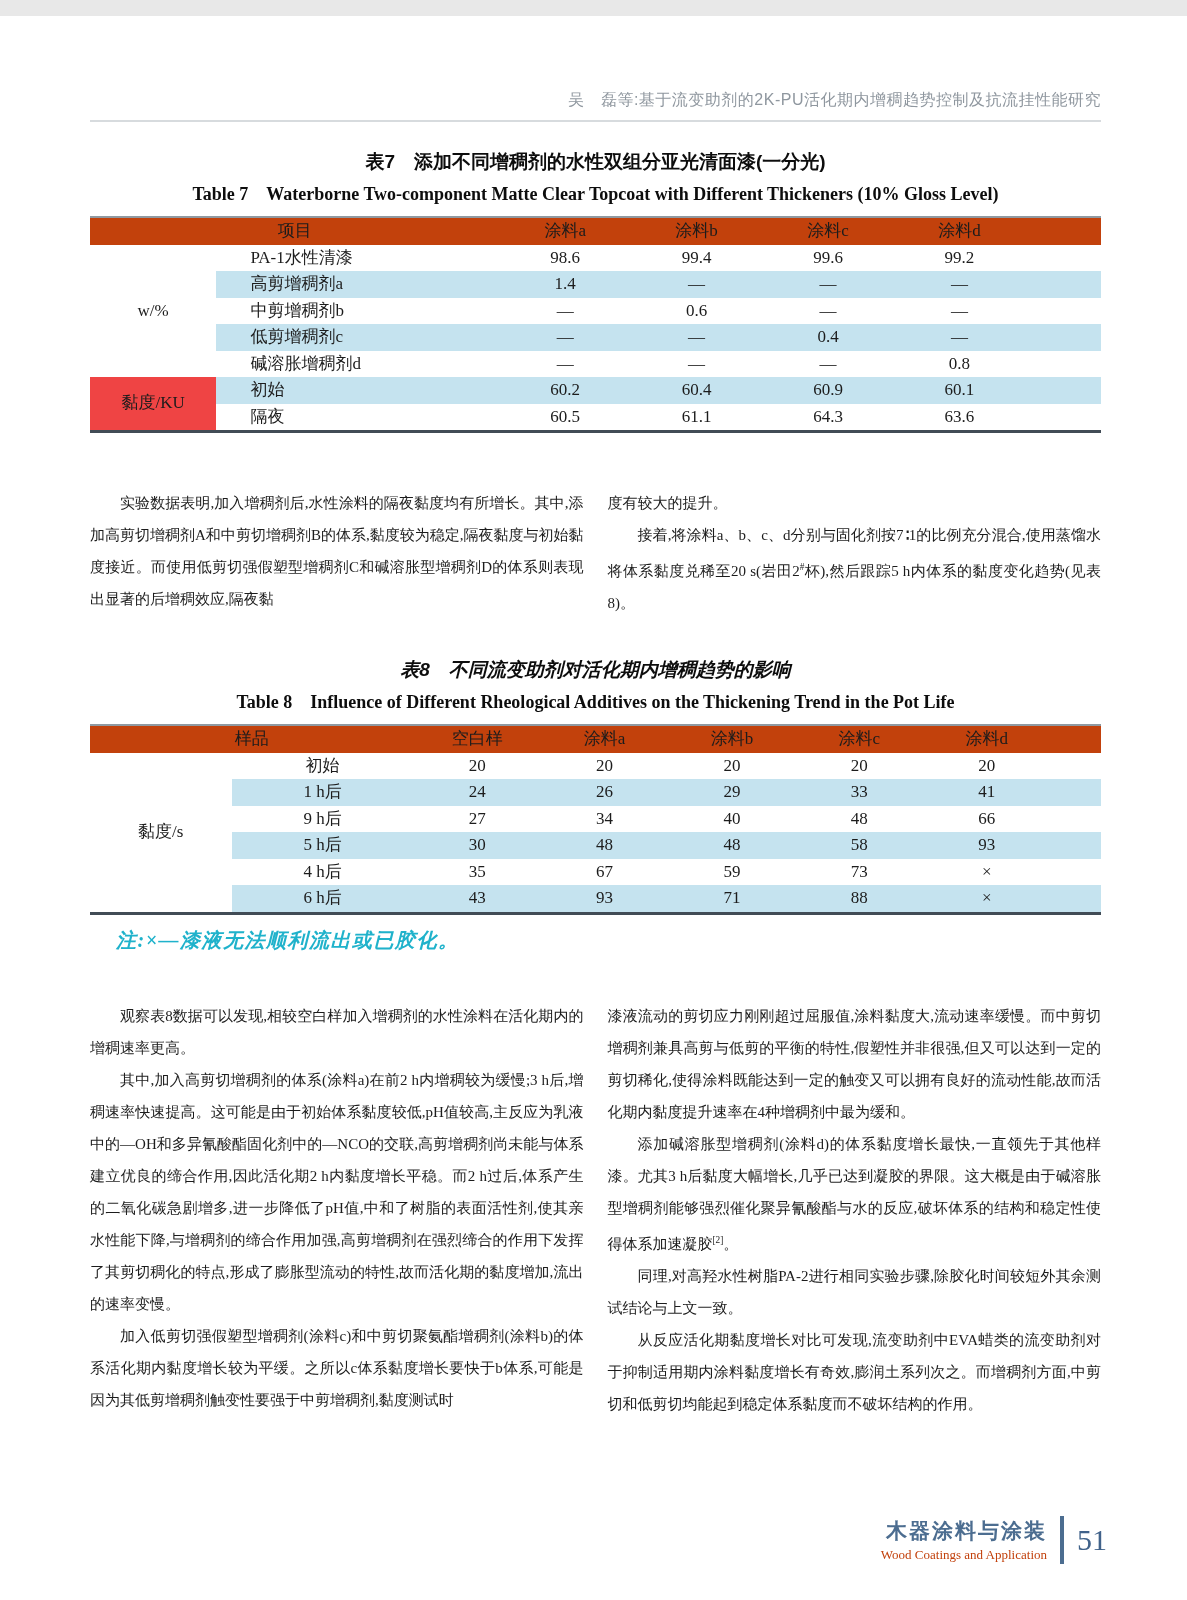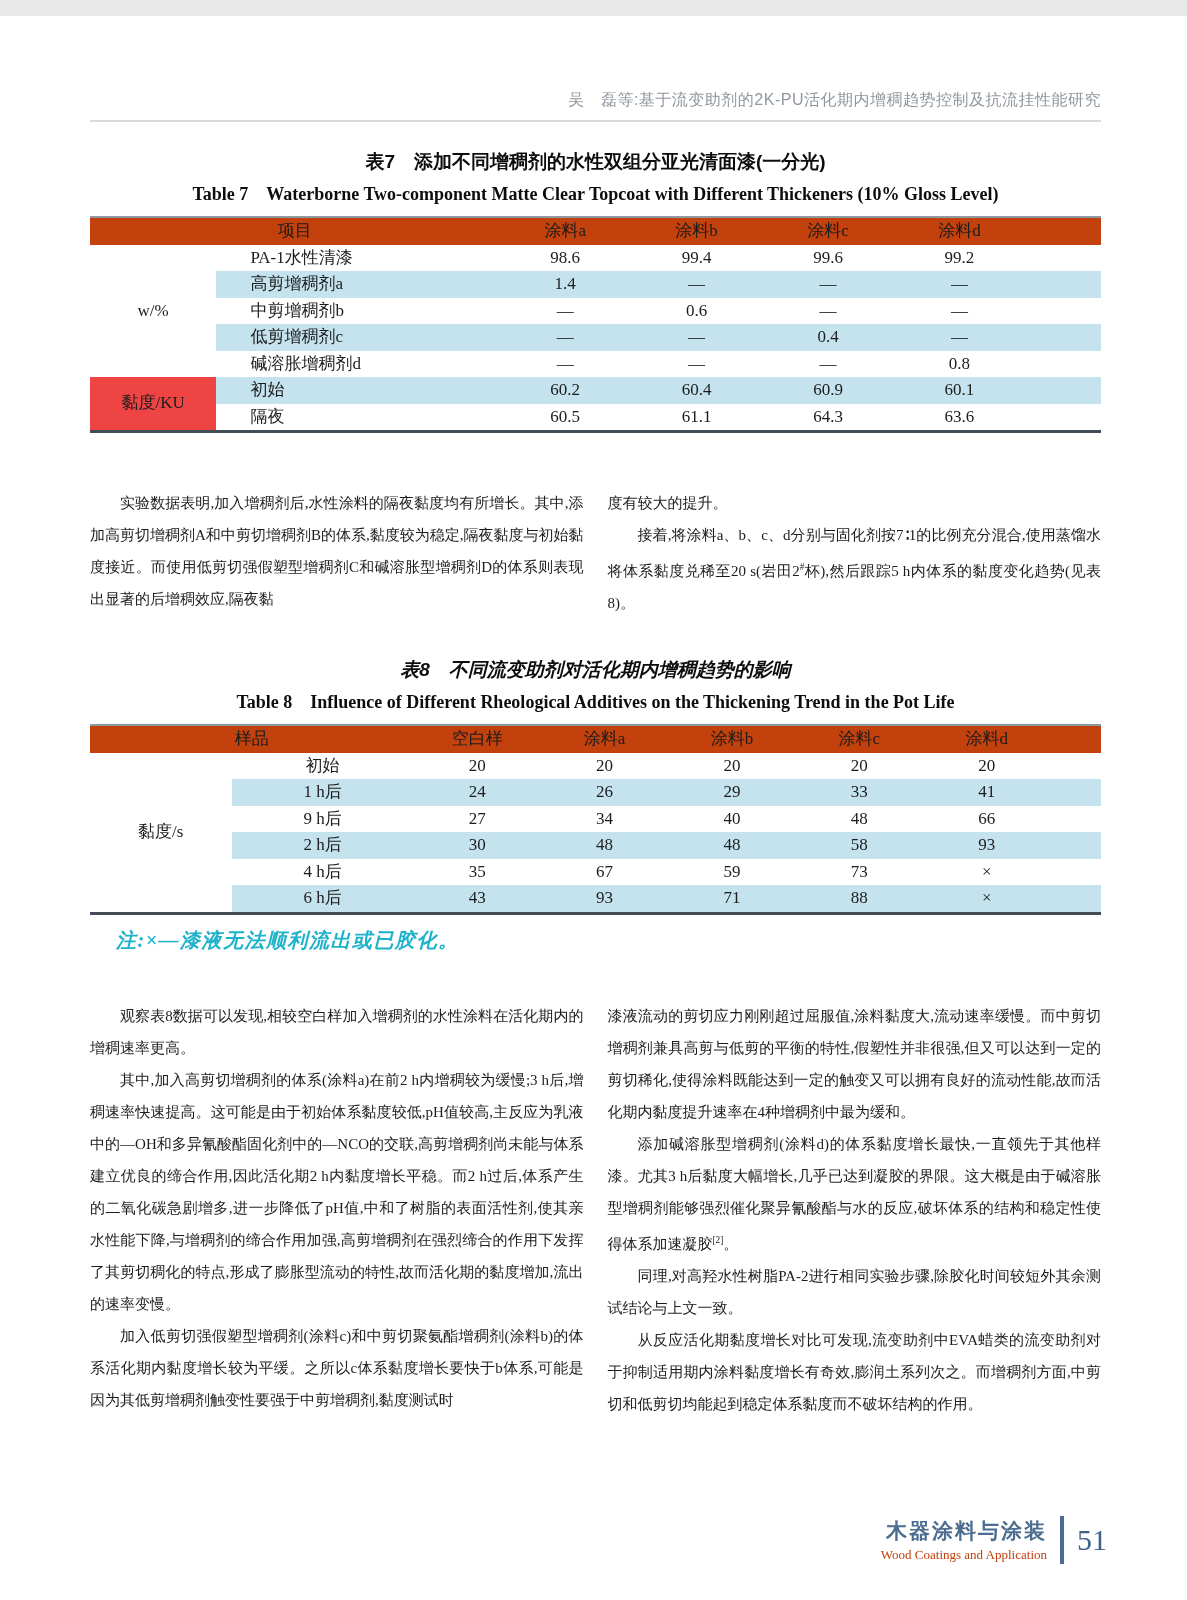--- a/index.html
+++ b/index.html
@@ -236,21 +236,21 @@
           <tr>
             <td class="rowlabel">9 h后</td>
             <td>27</td>
             <td>34</td>
             <td>40</td>
             <td>48</td>
             <td>66</td>
             <td class="spacer"></td>
           </tr>
           <tr class="shade">
-            <td class="rowlabel">2 h后</td>
+            <td class="rowlabel">5 h后</td>
             <td>30</td>
             <td>48</td>
             <td>48</td>
             <td>58</td>
             <td>93</td>
             <td class="spacer"></td>
           </tr>
           <tr>
             <td class="rowlabel">4 h后</td>
             <td>35</td>

